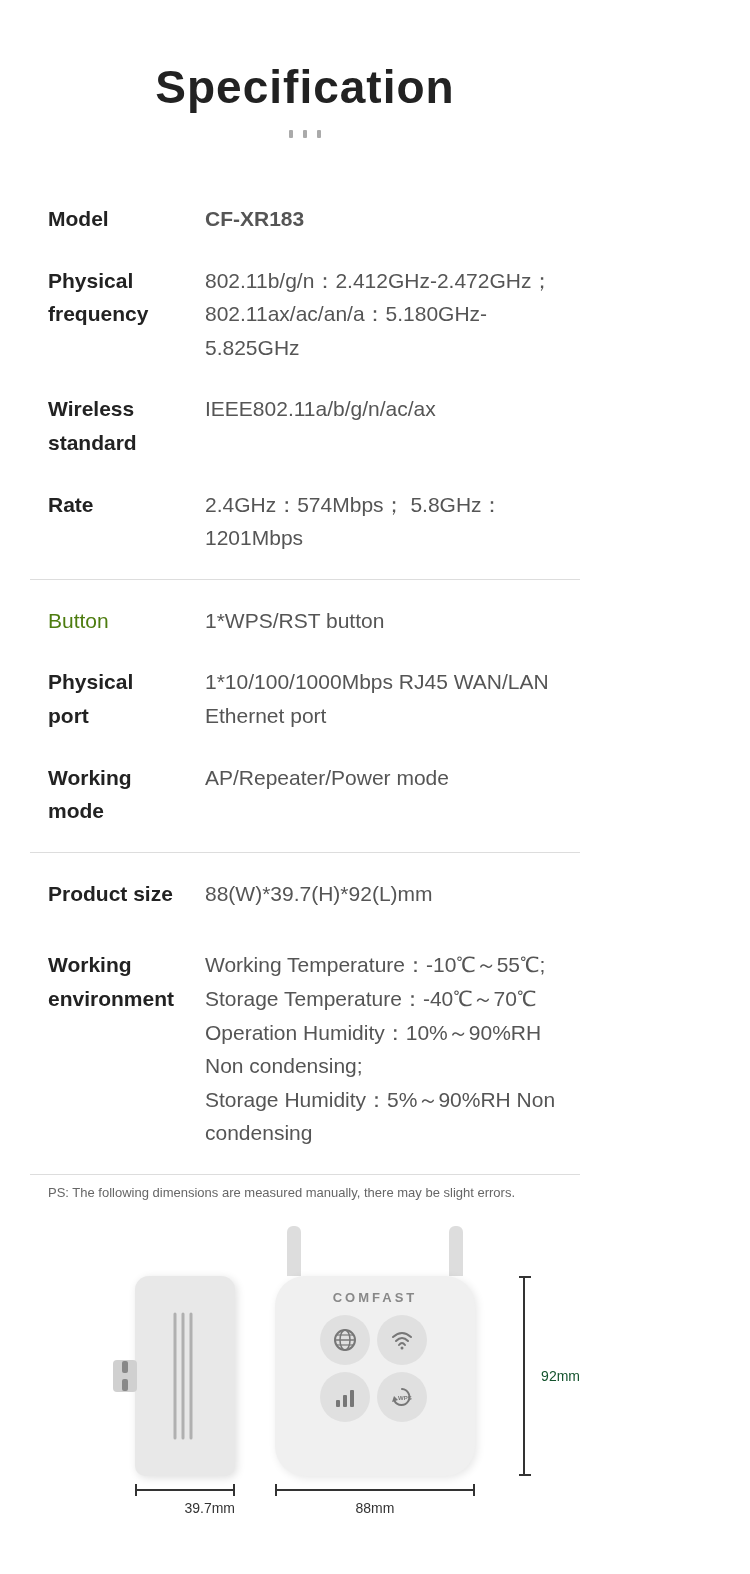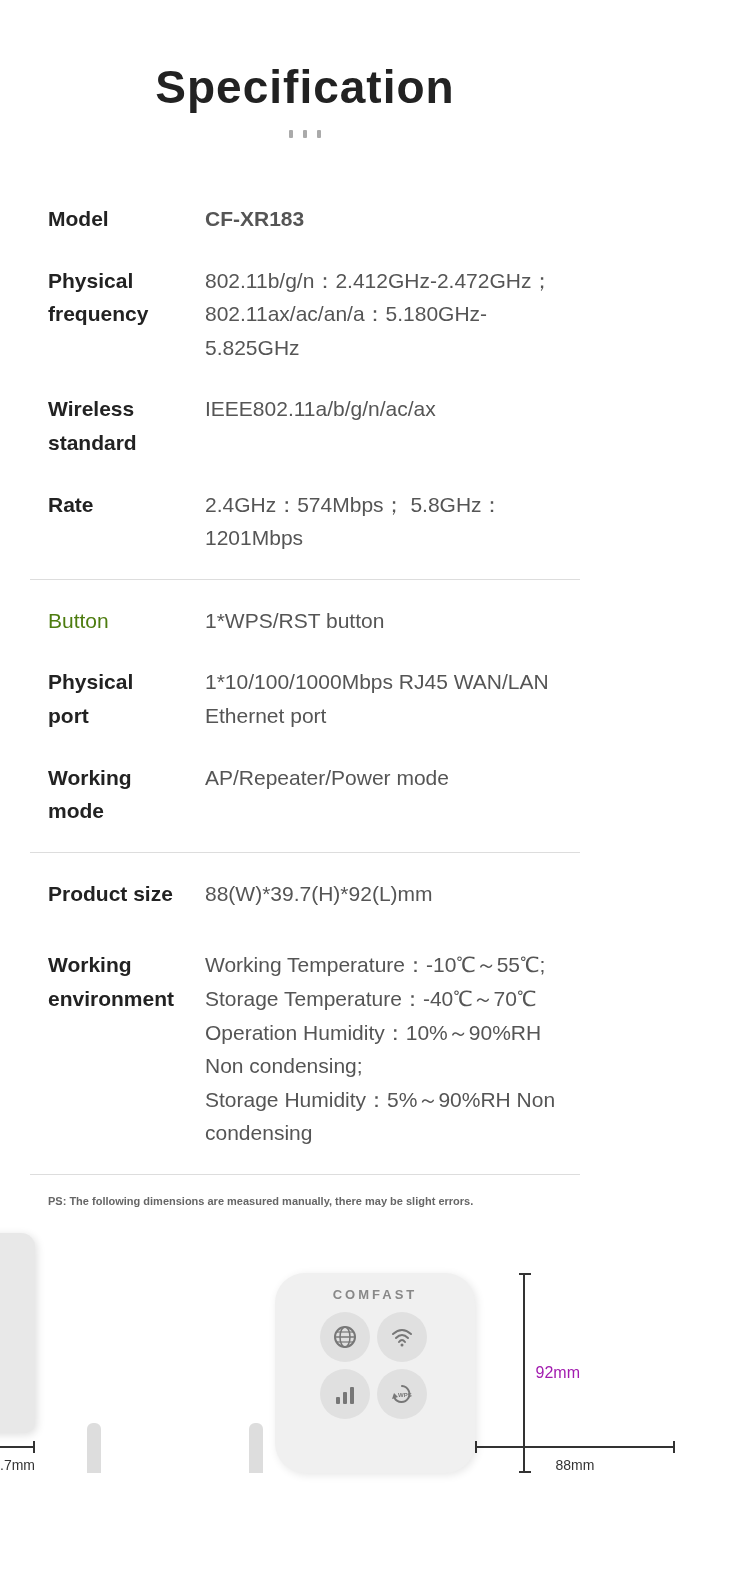--- a/index.html
+++ b/index.html
@@ -53,25 +53,24 @@
     .spec-table tr td:last-child {
       color: #555;
       padding-left: 20px;
     }
     .divider {
       border: none;
       border-top: 1px solid #ddd;
       margin: 6px 0;
     }
     .ps-note {
-      font-size: 11px;
+      font-size: 13px;
       color: #666;
-      margin: 18px 18px 24px 18px;
+      margin: 8px 18px 24px 18px;
       line-height: 1.5;
-      font-weight: bold;
     }
     .diagram-section {
       display: flex;
       flex-direction: column;
       align-items: center;
       margin: 10px 0 30px 0;
     }
     .devices-row {
       display: flex;
       align-items: flex-end;
@@ -122,21 +121,21 @@
     .plug-pin {
       width: 6px;
       height: 12px;
       background: #888;
       border-radius: 2px;
     }
     
     .device2-wrapper {
       position: relative;
       display: flex;
-      flex-direction: row;
+      flex-direction: column;
       align-items: flex-end;
     }
     .device2-antennas {
       display: flex;
       justify-content: space-between;
       width: 200px;
       margin-bottom: 0;
     }
     .antenna {
       width: 14px;
@@ -231,23 +230,23 @@
       background: #333;
       position: absolute;
       right: -56px;
       bottom: 0;
     }
     .dim-v-text {
       position: absolute;
       right: -105px;
       top: 50%;
       transform: translateY(-50%);
-      font-size: 16px;
+      font-size: 14px;
       font-weight: 500;
-      color: #a21caf;
+      color: #14532d;
     }
   </style>
 </head>
 <body>
 
 <div class="page">
 
   <div class="title-section">
     <h1>Specification</h1>
     <div class="title-icon">

